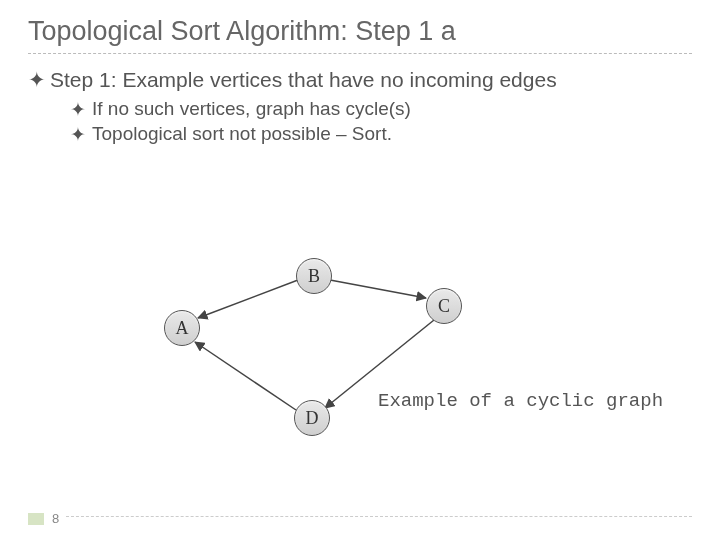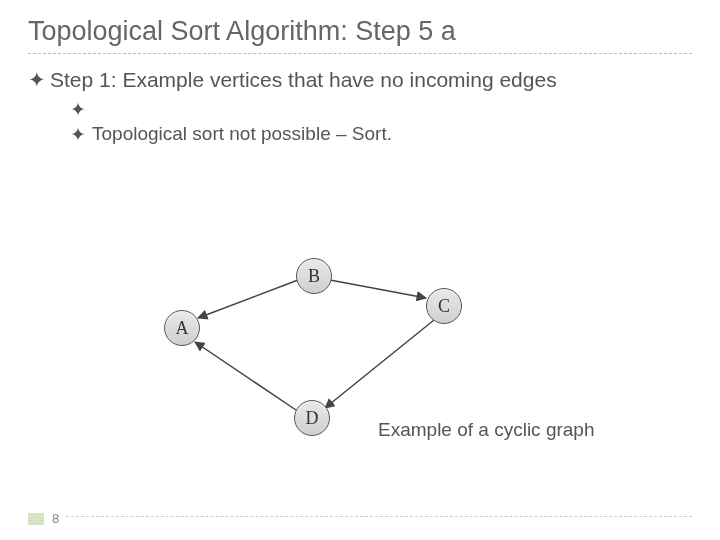--- a/index.html
+++ b/index.html
@@ -21,35 +21,36 @@
   .footer-bar { width: 16px; height: 12px; background: #d7e4c4; margin-right: 8px; }
   .footer-dash { flex: 1; border-top: 1px dashed #ccc; position: absolute; left: 66px; bottom: 23px; width: 626px; }
   .pagenum { font-size: 13px; color: #888; }
   svg.edges { position: absolute; left: 0; top: 0; width: 720px; height: 210px; }
 </style>
 </head>
 <body>
 
 <div class="slide">
 
-  <h1 class="title">Topological Sort Algorithm: Step 5 a</h1>
+  <h1 class="title">Topological Sort Algorithm: Step 1 a</h1>
   <hr class="title-rule">
 
   <div class="body">
 
     <div class="lvl1">
       <span class="bullet-icon">✦</span>
       <span>
         <span class="step-label">Step 1</span><span>: Example vertices that have no incoming edges</span>
       </span>
     </div>
 
     <div class="sub-list">
       <div class="lvl2">
         <span class="bullet-icon sub">✦</span>
+        <span>If no such vertices, graph has cycle(s)</span>
       </div>
       <div class="lvl2">
         <span class="bullet-icon sub">✦</span>
         <span>Topological sort not possible – Sort.</span>
       </div>
     </div>
 
   </div>
 
   <div class="diagram-wrap">
@@ -63,21 +64,21 @@
       <line x1="330" y1="30" x2="426" y2="48" stroke="#444" stroke-width="1.5" marker-end="url(#arrow)"></line>
       <line x1="434" y1="70" x2="325" y2="158" stroke="#444" stroke-width="1.5" marker-end="url(#arrow)"></line>
       <line x1="296" y1="160" x2="195" y2="92" stroke="#444" stroke-width="1.5" marker-end="url(#arrow)"></line>
     </svg>
 
     <div class="node" style="left:164px; top:60px;">A</div>
     <div class="node" style="left:296px; top:8px;">B</div>
     <div class="node" style="left:426px; top:38px;">C</div>
     <div class="node" style="left:294px; top:150px;">D</div>
 
-    <div class="caption" style="left:378px; top:169px;">Example of a cyclic graph</div>
+    <div class="caption" style="left:378px; top:140px;font-family:Liberation Mono, monospace;">Example of a cyclic graph</div>
   </div>
 
   <div class="footer-dash"></div>
   <div class="footer">
     <div class="footer-bar"></div>
     <span class="pagenum">8</span>
   </div>
 
 </div>
 

